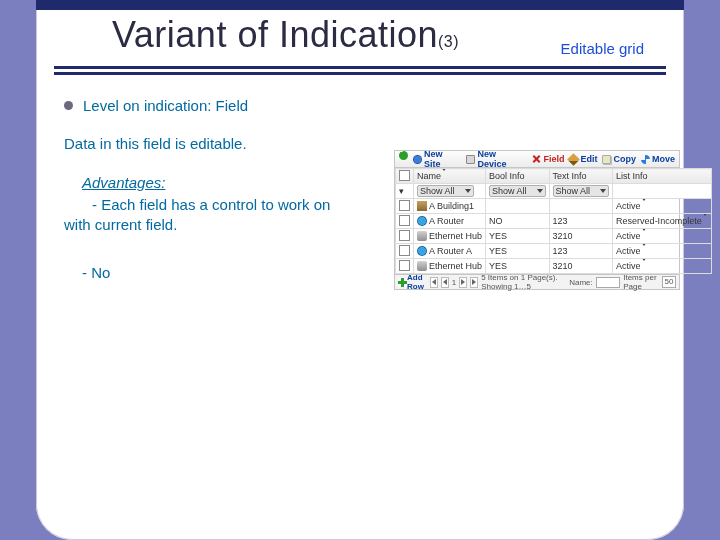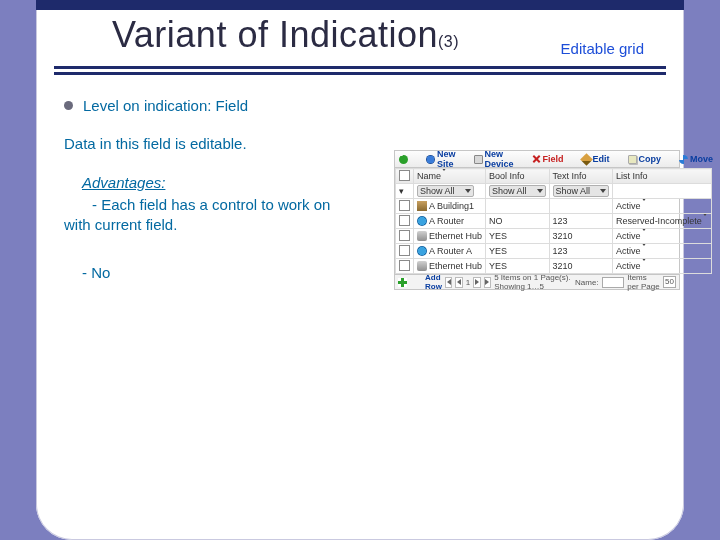--- a/index.html
+++ b/index.html
@@ -15,21 +15,21 @@
   .rule.r2{top:72px}
   .content{position:absolute;left:28px;top:96px;width:320px;font-size:15px;color:#0369a1;line-height:1.35}
   .bullet-row{display:flex;align-items:flex-start;gap:10px;margin-bottom:18px}
   .dot{width:9px;height:9px;border-radius:50%;background:#6a6a7c;margin-top:5px;flex:none}
   .para{margin:0 0 18px 0}
   .adv-title{font-style:italic;text-decoration:underline;margin:0 0 2px 18px}
   .adv-list{margin:0 0 0 28px}
   .adv-list.tight{margin-left:18px}
   .disadv{margin-top:28px}
   .grid-wrap{position:absolute;left:358px;top:150px;width:284px;font-size:9px;color:#333;background:#fff;border:1px solid #c6c6c6}
-  .tbar{height:16px;background:linear-gradient(#fdfdfd,#ececec);border-bottom:1px solid #c6c6c6;display:flex;align-items:center;gap:18px;padding:0 4px}
+  .tbar{height:16px;background:linear-gradient(#fdfdfd,#ececec);border-bottom:1px solid #c6c6c6;display:flex;gap:5px;padding:0 4px}
   .tbtn{display:flex;align-items:center;gap:2px;color:#0a3ea0;font-weight:bold}
   .tbtn .del{color:#c62020}
   .ic{width:9px;height:9px;display:inline-block;flex:none}
   .ic.reload{background:radial-gradient(circle at 40% 40%,#2aa02a 0 40%,transparent 41%),conic-gradient(#2aa02a 0 300deg,transparent 300deg 360deg);border-radius:50%}
   .ic.globe{background:radial-gradient(circle,#3a7cd8 0 60%,#1d4f9a 61% 100%);border-radius:50%}
   .ic.dev{background:#d8d8d8;border:1px solid #888;border-radius:1px;box-sizing:border-box}
   .ic.x{position:relative}
   .ic.x:before,.ic.x:after{content:"";position:absolute;left:0;top:3px;width:9px;height:2px;background:#c62020}
   .ic.x:before{transform:rotate(45deg)}.ic.x:after{transform:rotate(-45deg)}
   .ic.pencil{background:linear-gradient(135deg,#d8a040 0 60%,#7a5a10 60% 100%);transform:rotate(45deg)}
@@ -48,21 +48,21 @@
   .tri{width:0;height:0;border-left:3px solid transparent;border-right:3px solid transparent;border-top:4px solid #444}
   .row-ic{width:10px;height:10px;display:inline-block;vertical-align:middle;margin-right:2px}
   .row-ic.build{background:linear-gradient(180deg,#c8a060,#8a6a30)}
   .row-ic.router{background:radial-gradient(circle,#3aa3e0 0 55%,#1a6aa8 56% 100%);border-radius:50%}
   .row-ic.hub{background:linear-gradient(180deg,#d0d0d0,#909090);border-radius:2px}
   .pager{height:14px;background:#f3f3f3;border-top:1px solid #c6c6c6;display:flex;align-items:center;gap:3px;padding:0 3px;font-size:8px;color:#555}
   .pgbtn{width:9px;height:9px;border:1px solid #bbb;background:#fff;display:flex;align-items:center;justify-content:center}
   .tri-l{width:0;height:0;border-top:3px solid transparent;border-bottom:3px solid transparent;border-right:4px solid #666}
   .tri-r{width:0;height:0;border-top:3px solid transparent;border-bottom:3px solid transparent;border-left:4px solid #666}
   .ipp{width:18px;height:10px;border:1px solid #aaa;background:#fff;text-align:center}
-  .addrow{color:#0a3ea0;font-weight:bold;display:flex;align-items:center;gap:18px}
+  .addrow{color:#0a3ea0;font-weight:bold;display:flex;align-items:center;gap:0}
   .name-inp{border:1px solid #aaa;background:#fff;width:34px;height:9px;display:inline-block}
   .col-chk{width:14px}
   .col-name{width:90px}
   .col-bool{width:42px}
   .col-text{width:42px}
 </style>
 </head>
 <body>
 
 <div class="slide">

